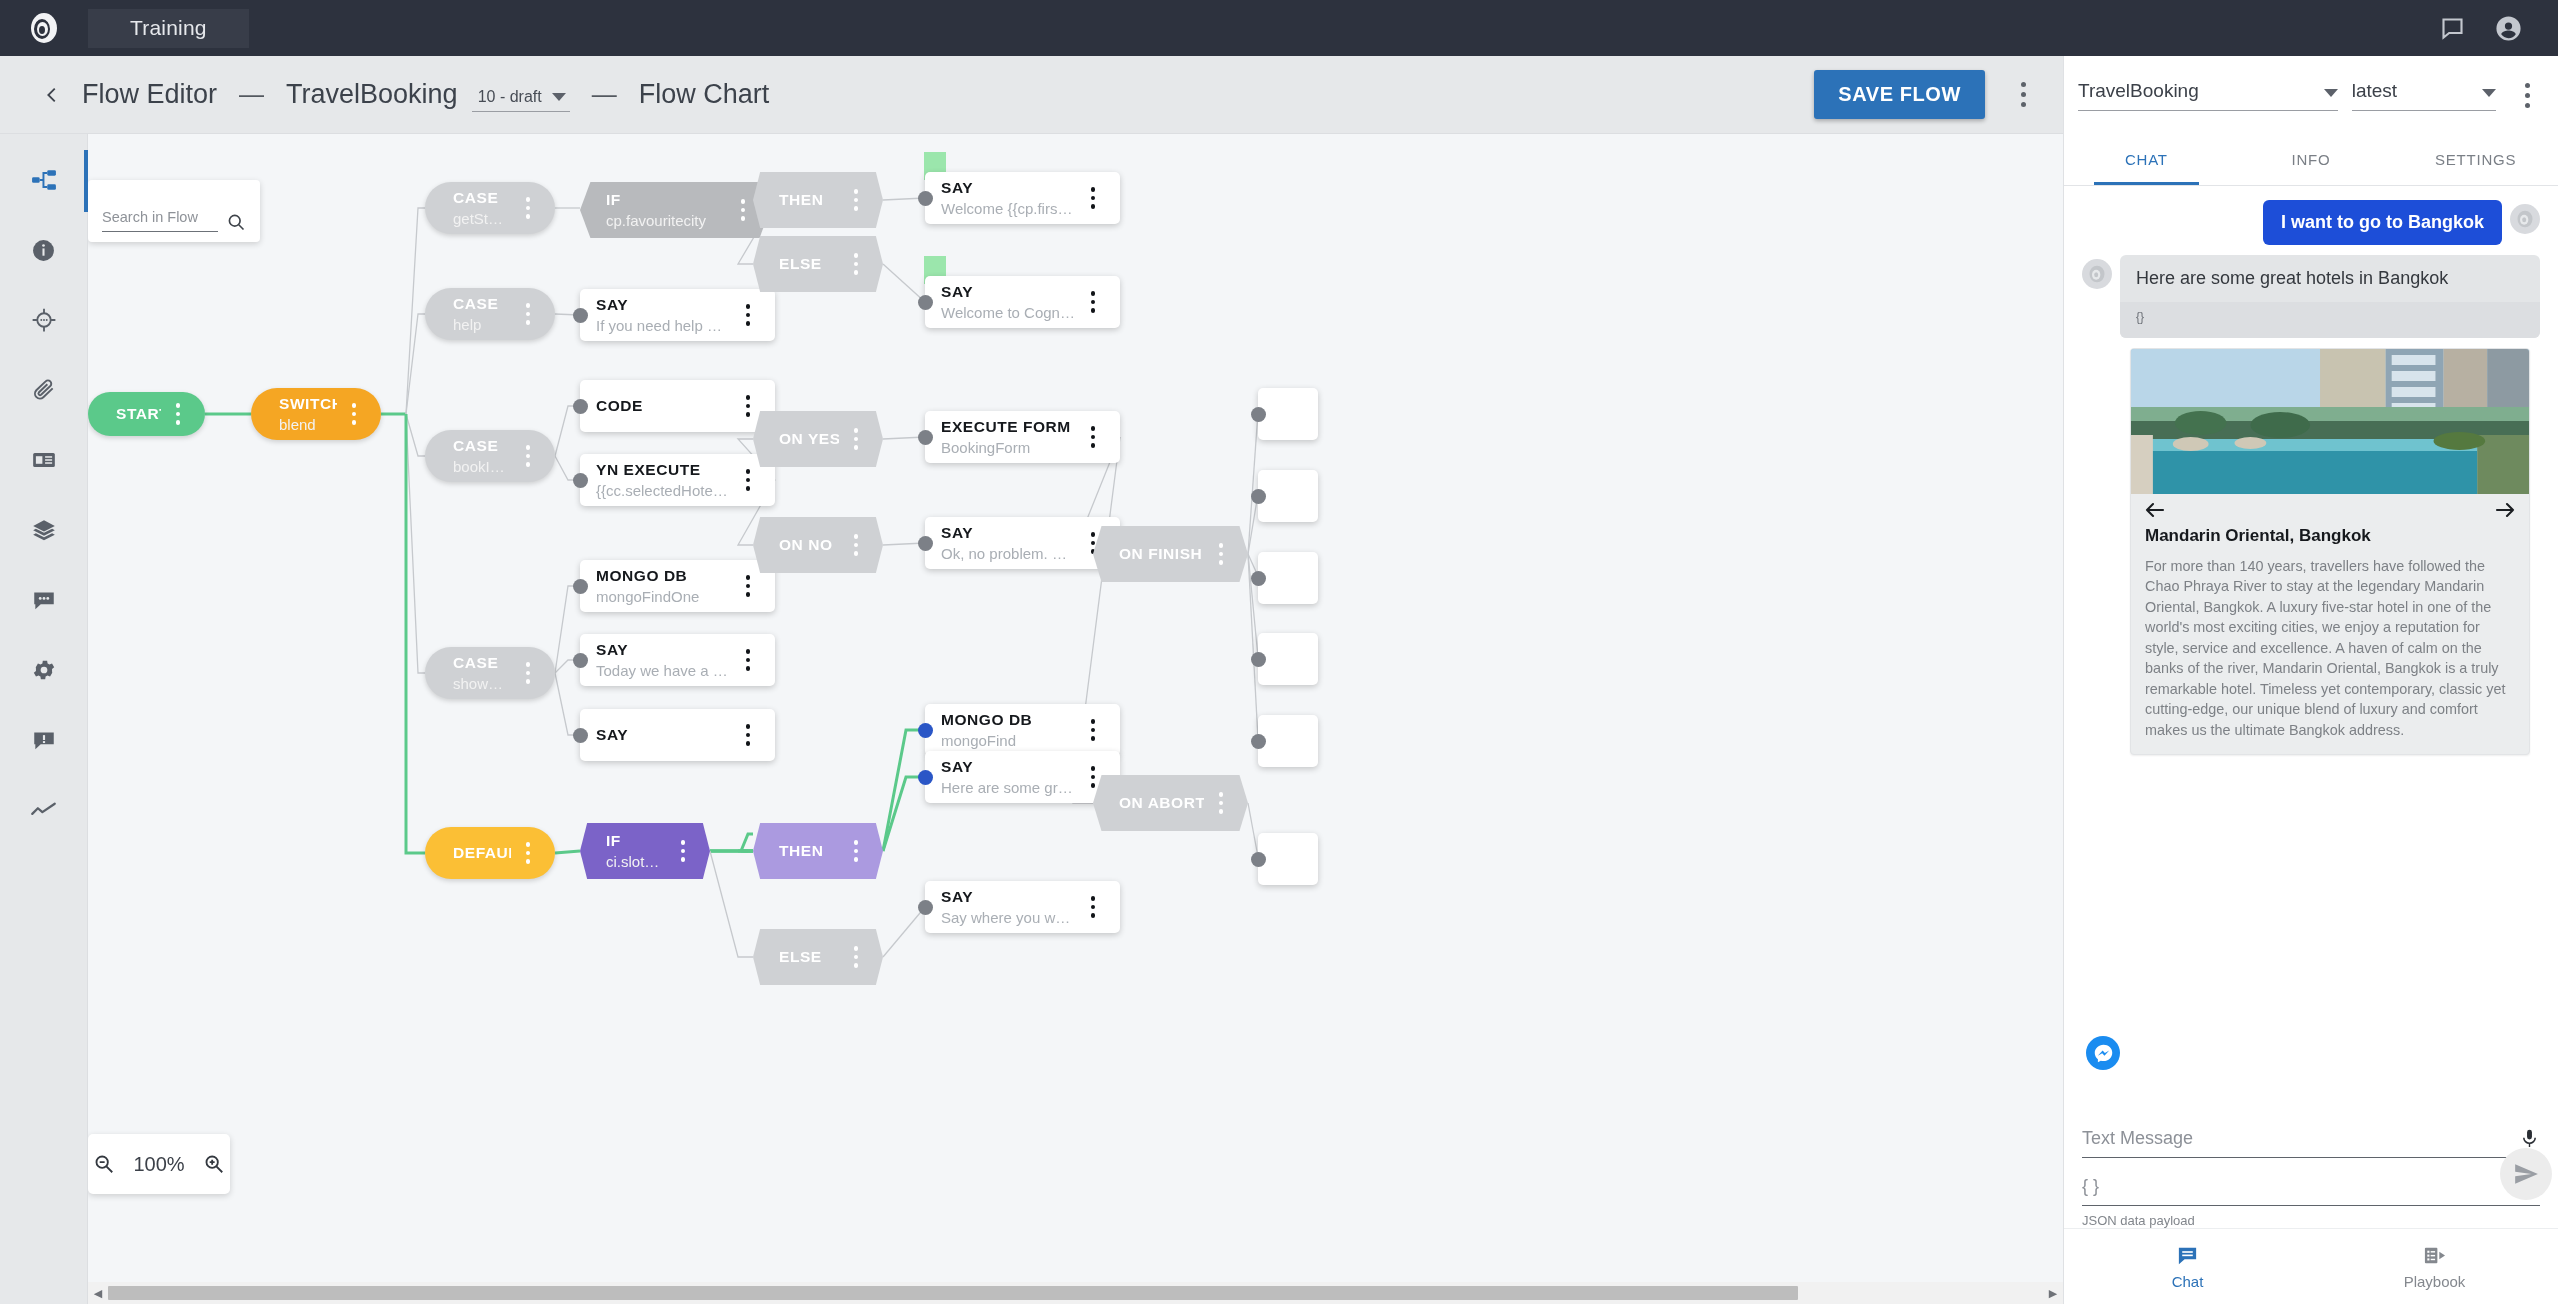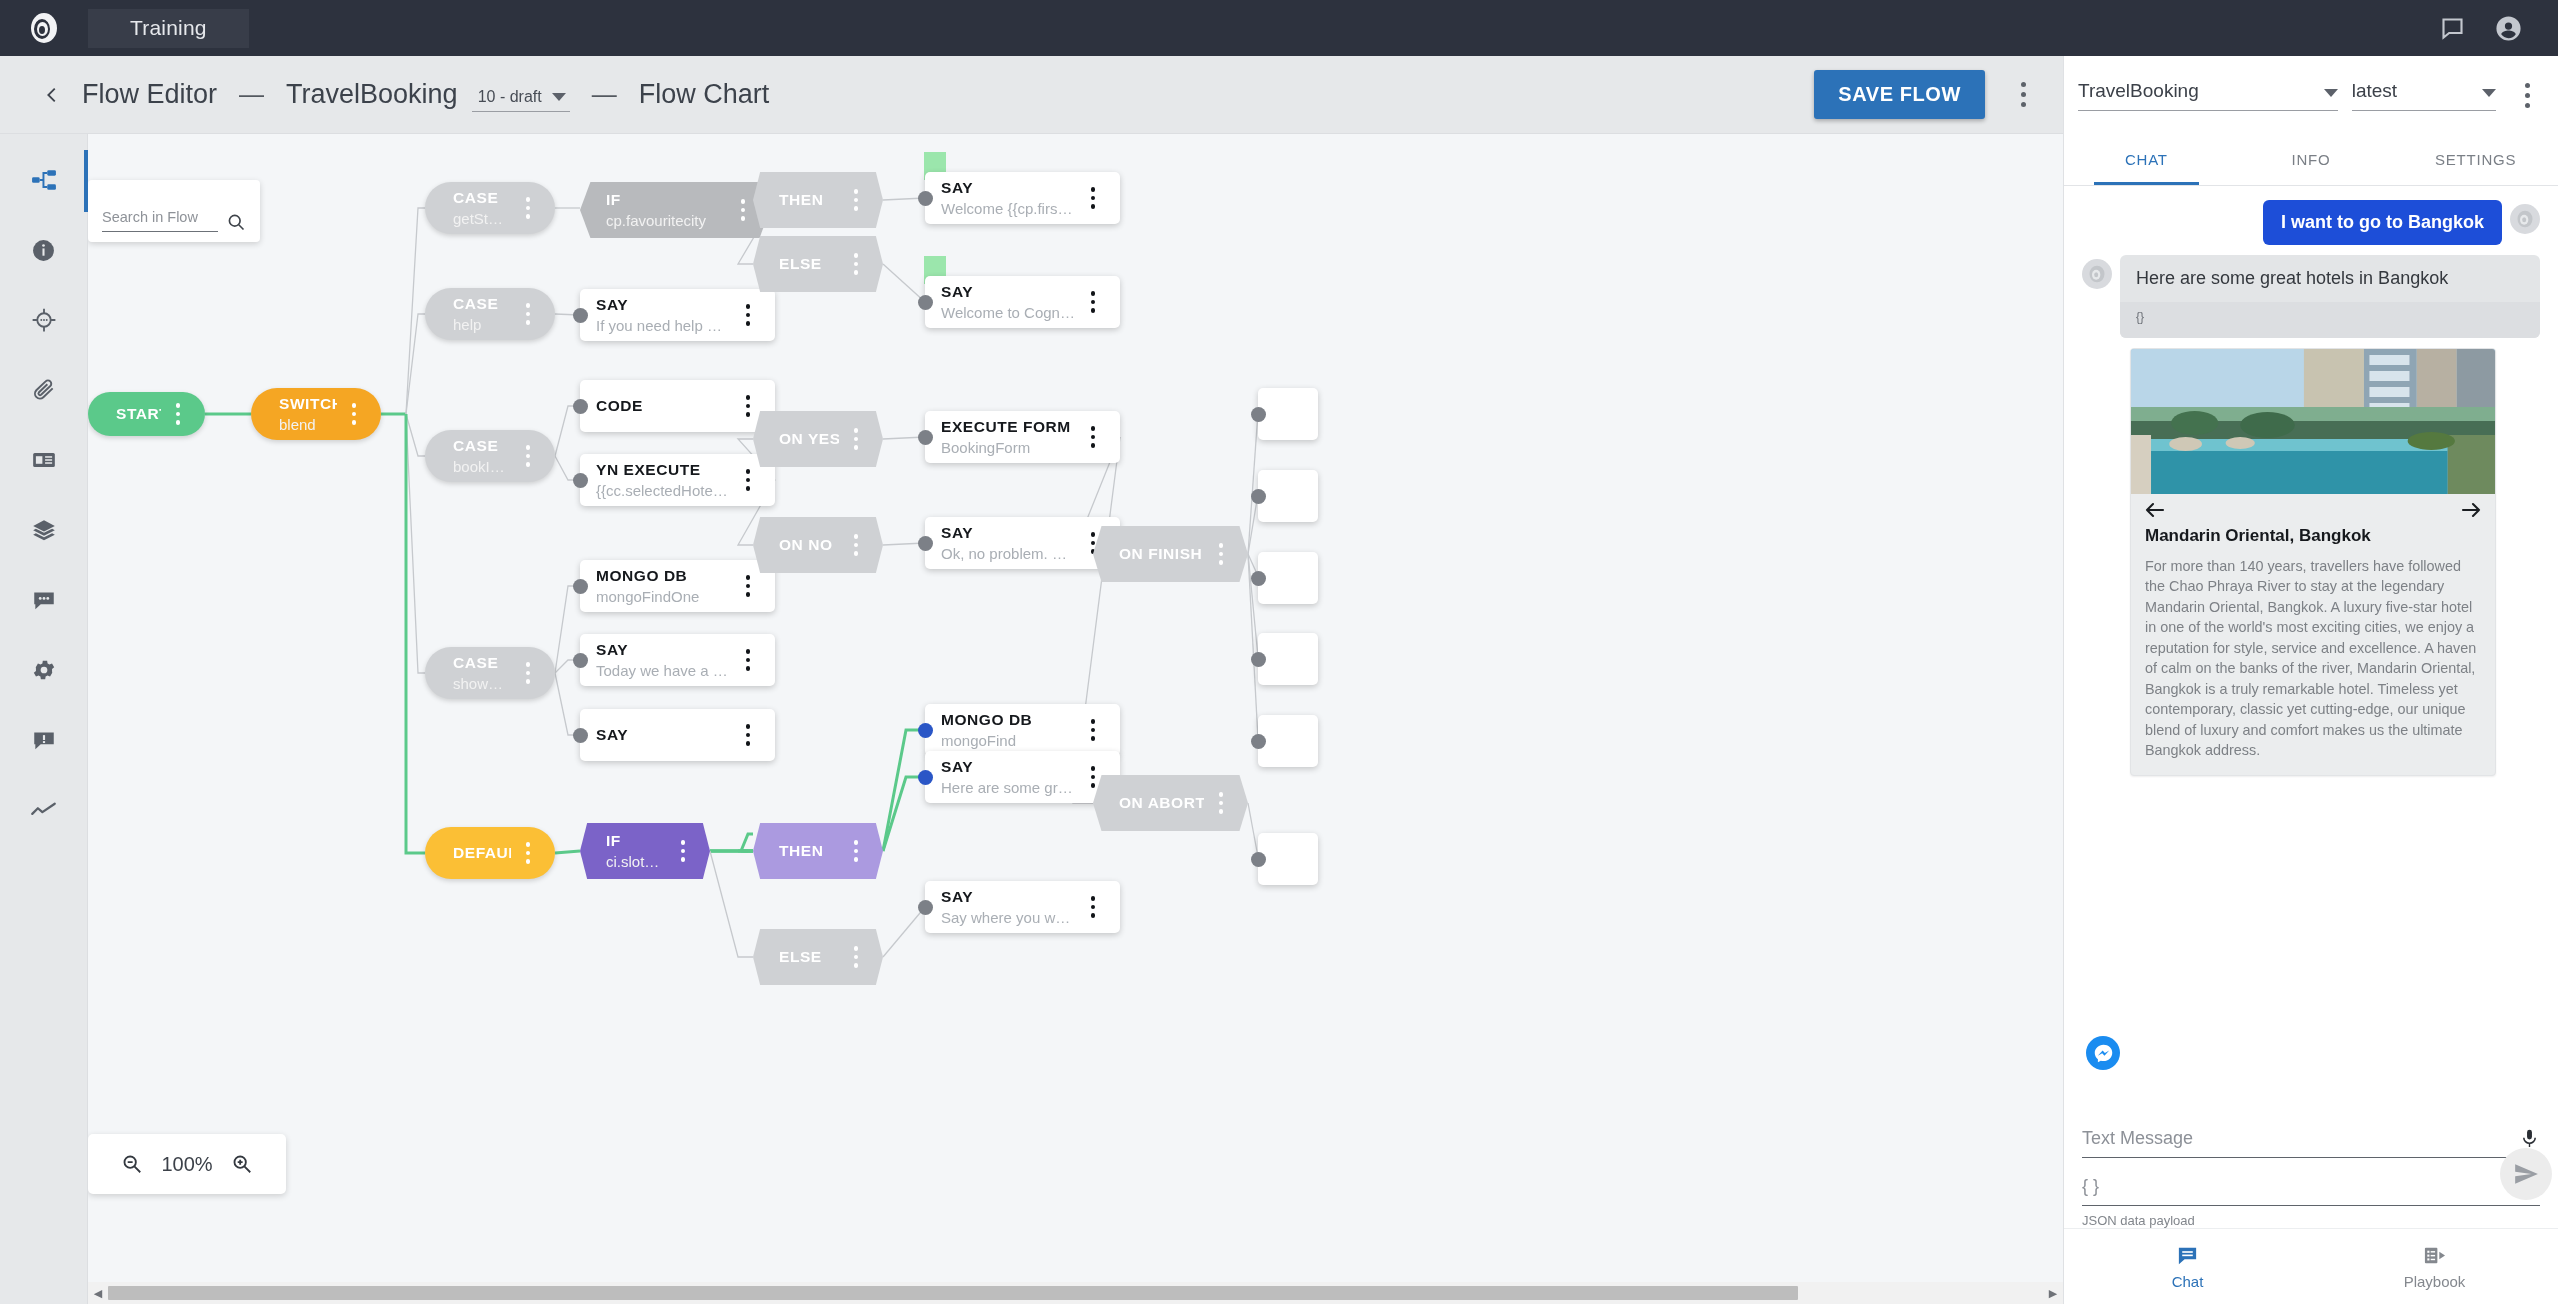--- a/index.html
+++ b/index.html
@@ -94,21 +94,21 @@
   }
   .search-line { flex: 1; border-bottom: 1px solid #6c7178; padding-bottom: 5px; }
   .search-line input {
     width: 100%; border: none; outline: none; font-size: 14.5px; color: #44484f;
     font-family: "Liberation Sans", sans-serif; background: transparent;
   }
   .search-line input::placeholder { color: #8e9298; }
 
   
   .zoom-card {
-    position: absolute; left: 0px; top: 1000px; width: 198px; height: 60px;
+    position: absolute; left: 0px; top: 1000px; width: 142px; height: 60px;
     background: #fff; border-radius: 5px; box-shadow: 0 2px 6px rgba(0,0,0,.16);
     display: flex; align-items: center; justify-content: center; gap: 18px;
   }
   .zoom-val { font-size: 20px; color: #3c4149; }
 
   
   .node { position: absolute; }
   .pill {
     border-radius: 38px; display: flex; align-items: center;
     box-shadow: 0 2px 5px rgba(0,0,0,.16); cursor: pointer; position: relative;
@@ -195,21 +195,21 @@
     display: flex; align-items: center; justify-content: center; flex: 0 0 30px; margin-top: 4px;
   }
   .bubble-in {
     background: #e3e5e7; border-radius: 6px; overflow: hidden; width: 100%;
   }
   .bubble-in-main { padding: 13px 16px; font-size: 18px; color: #34383e; }
   .bubble-in-json { padding: 8px 16px 14px 16px; font-size: 12px; color: #6d7178; background: #dcdee1; }
   .in-wrap { margin-left: 8px; flex: 1; }
 
   .hotel-card {
-    margin: 8px 0 0 48px; width: 366px; background: #ebedee;
+    margin: 8px 0 0 48px; width: 400px; background: #ebedee;
     border: 1px solid #e2e4e6; border-radius: 4px; overflow: hidden;
     box-shadow: 0 1px 2px rgba(0,0,0,.07);
   }
   .hotel-img { height: 145px; position: relative; overflow: hidden; }
   .carousel-row {
     display: flex; align-items: center; justify-content: space-between;
     padding: 4px 12px 2px 12px;
   }
   .hotel-name { padding: 2px 14px 10px 14px; font-size: 17px; font-weight: 700; color: #16191d; }
   .hotel-desc { padding: 0 14px 14px 14px; font-size: 14.4px; line-height: 1.42; color: #7d8186; }

